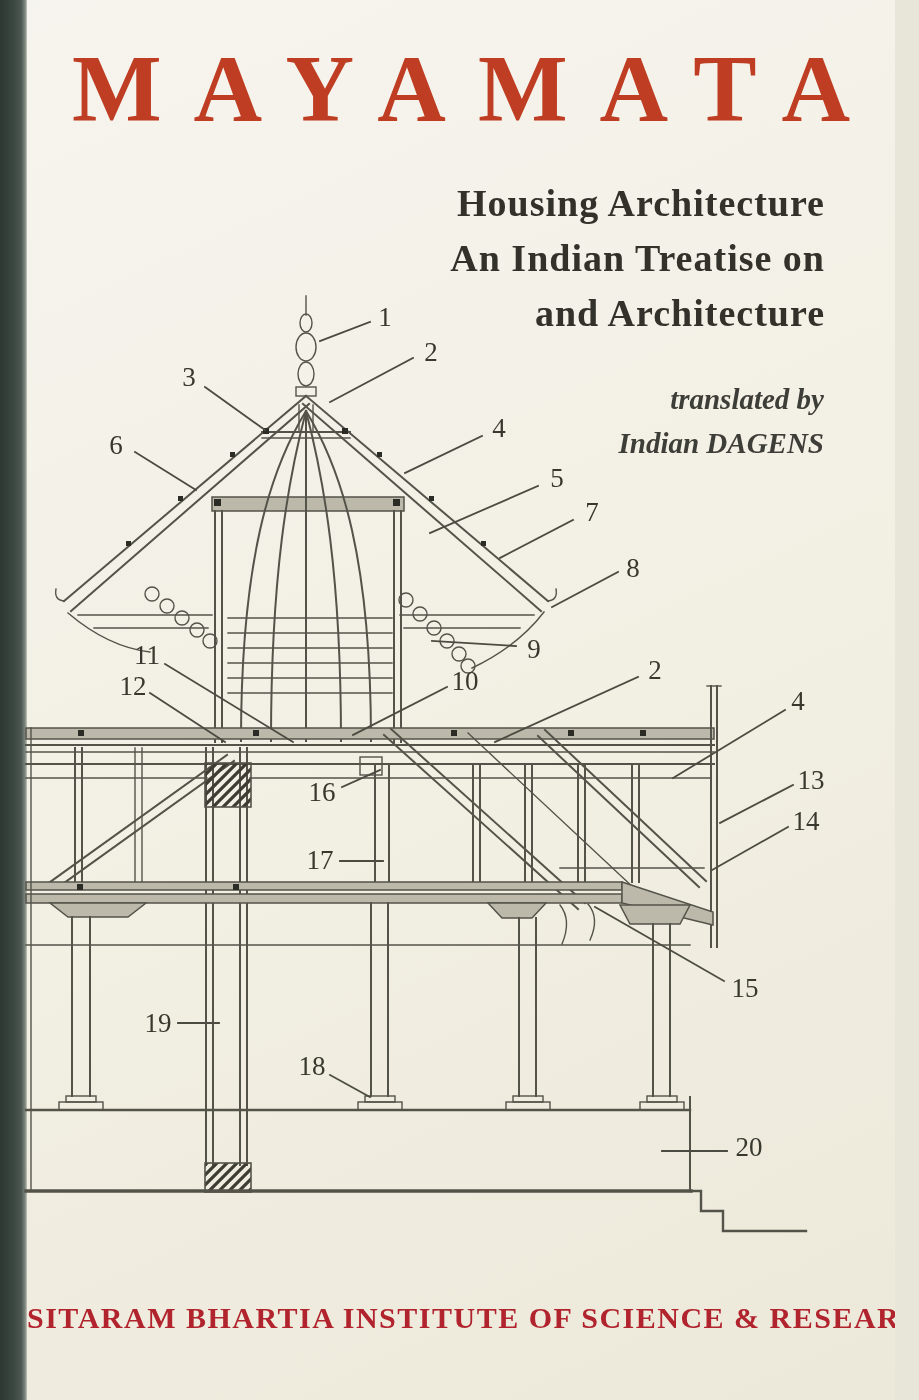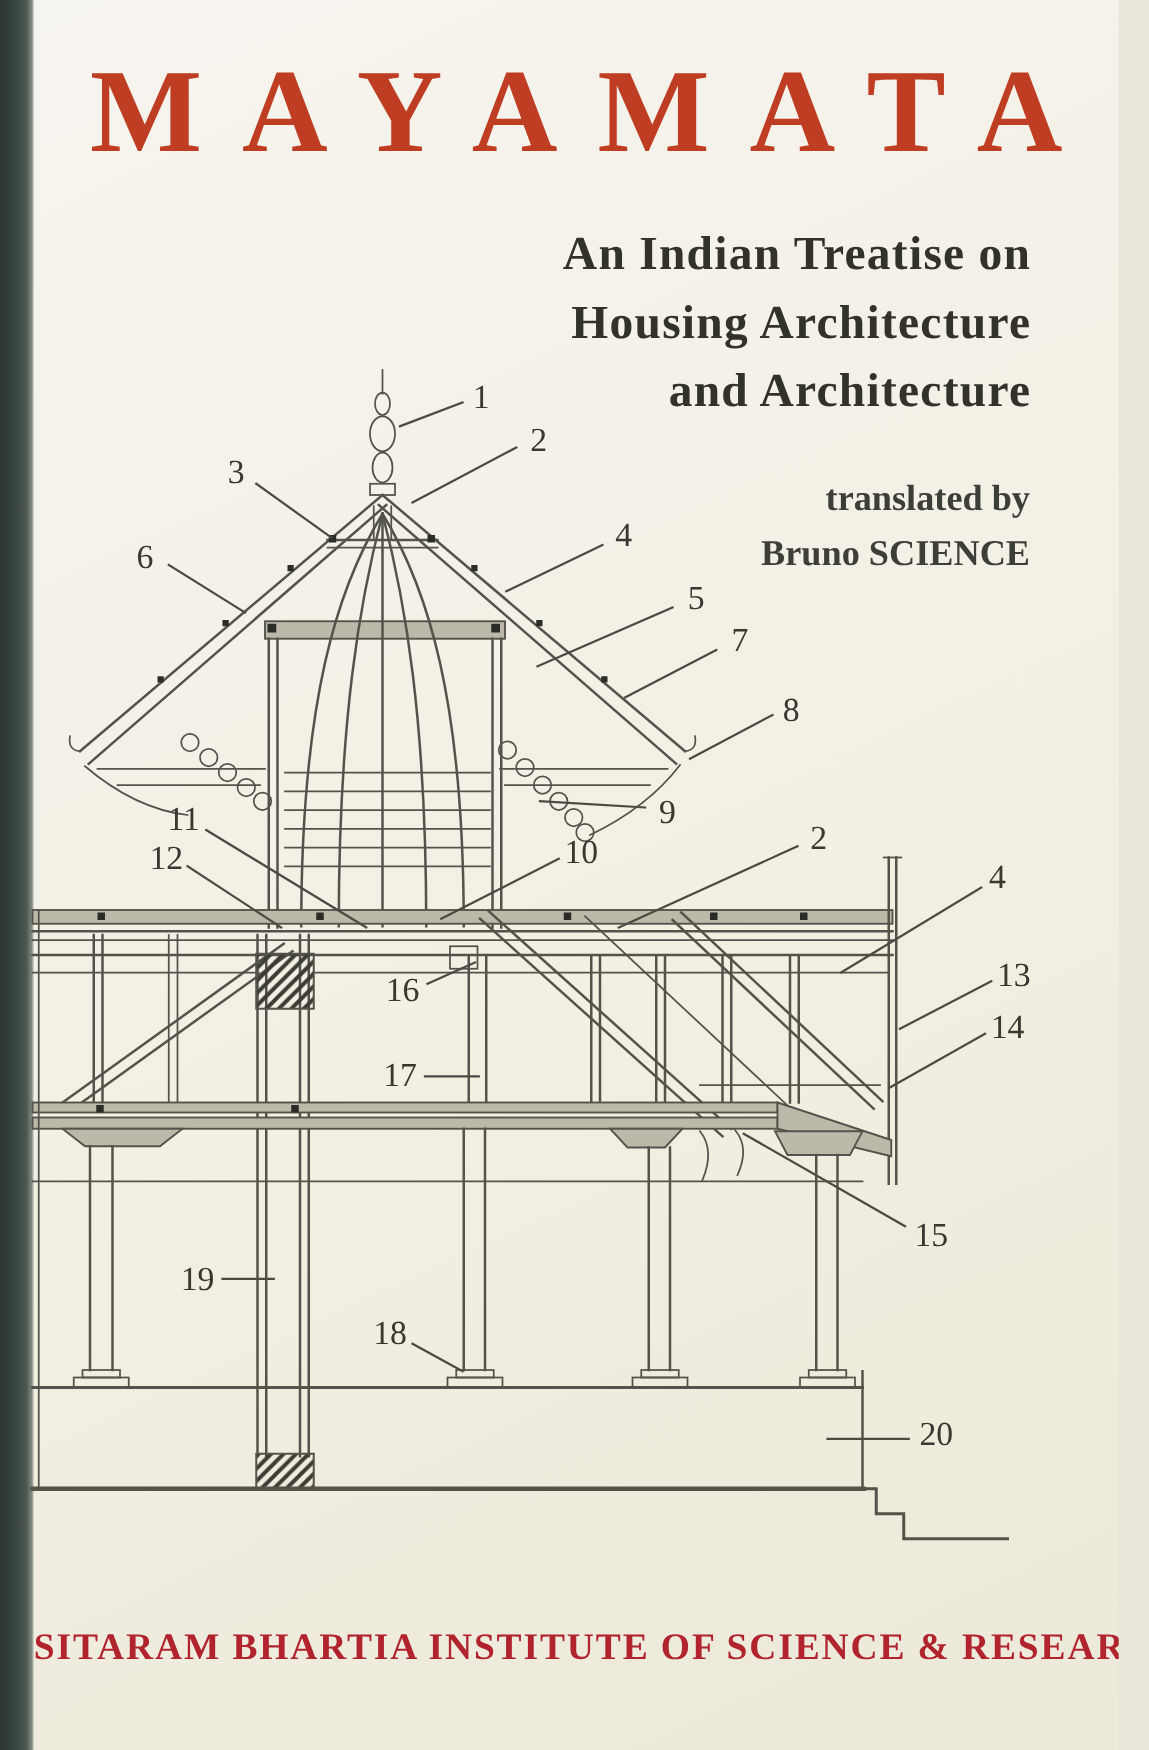--- a/index.html
+++ b/index.html
@@ -16,21 +16,21 @@
     position:absolute;left:27px;right:0;top:42px;margin:0;
     text-align:center;font-size:95px;font-weight:600;line-height:1;
     letter-spacing:32px;text-indent:32px;color:#bf3d22;white-space:nowrap;
   }
   .subtitle{
     position:absolute;right:70px;top:176px;text-align:right;
     font-size:38px;line-height:55px;font-weight:600;letter-spacing:1px;color:#32322a;
   }
   .translator{
     position:absolute;right:71px;top:377px;text-align:right;
-    font-weight:600;font-size:29px;line-height:44px;color:#3e3e38;
+    font-style:italic;font-weight:600;font-size:29px;line-height:44px;color:#3e3e38;
   }
   .publisher{
     position:absolute;left:27px;right:0;top:1301px;text-align:center;
     font-size:30px;font-weight:700;letter-spacing:1.5px;color:#b1242e;white-space:nowrap;
   }
   #diagram{position:absolute;left:0;top:0;}
   #diagram :is(line,path,rect,ellipse,circle){stroke:#54534a;stroke-width:2;fill:none;stroke-linecap:square;}
   #diagram .tn{stroke-width:1.4;}
   #diagram .tk{stroke-width:3.5;}
   #diagram .md{stroke-width:2.4;}
@@ -43,28 +43,28 @@
 </style>
 </head>
 <body>
 
 <div class="cover">
   <div class="spine"></div>
 
   <h1 class="title">MAYAMATA</h1>
 
   <div class="subtitle">
+    <div>Housing Architecture</div>
     <div>An Indian Treatise on</div>
-    <div>Housing Architecture</div>
     <div>and Architecture</div>
   </div>
 
   <div class="translator">
     <div>translated by</div>
-    <div>Bruno SCIENCE</div>
+    <div>Indian DAGENS</div>
   </div>
 
   <svg id="diagram" width="919" height="1400" viewBox="0 0 919 1400">
     <defs>
       <pattern id="hatch" patternUnits="userSpaceOnUse" width="10" height="10">
         <path class="pat" d="M-2 12 L12 -2 M-4 4 L4 -4 M6 14 L14 6"></path>
       </pattern>
     </defs>
 
     <g>

